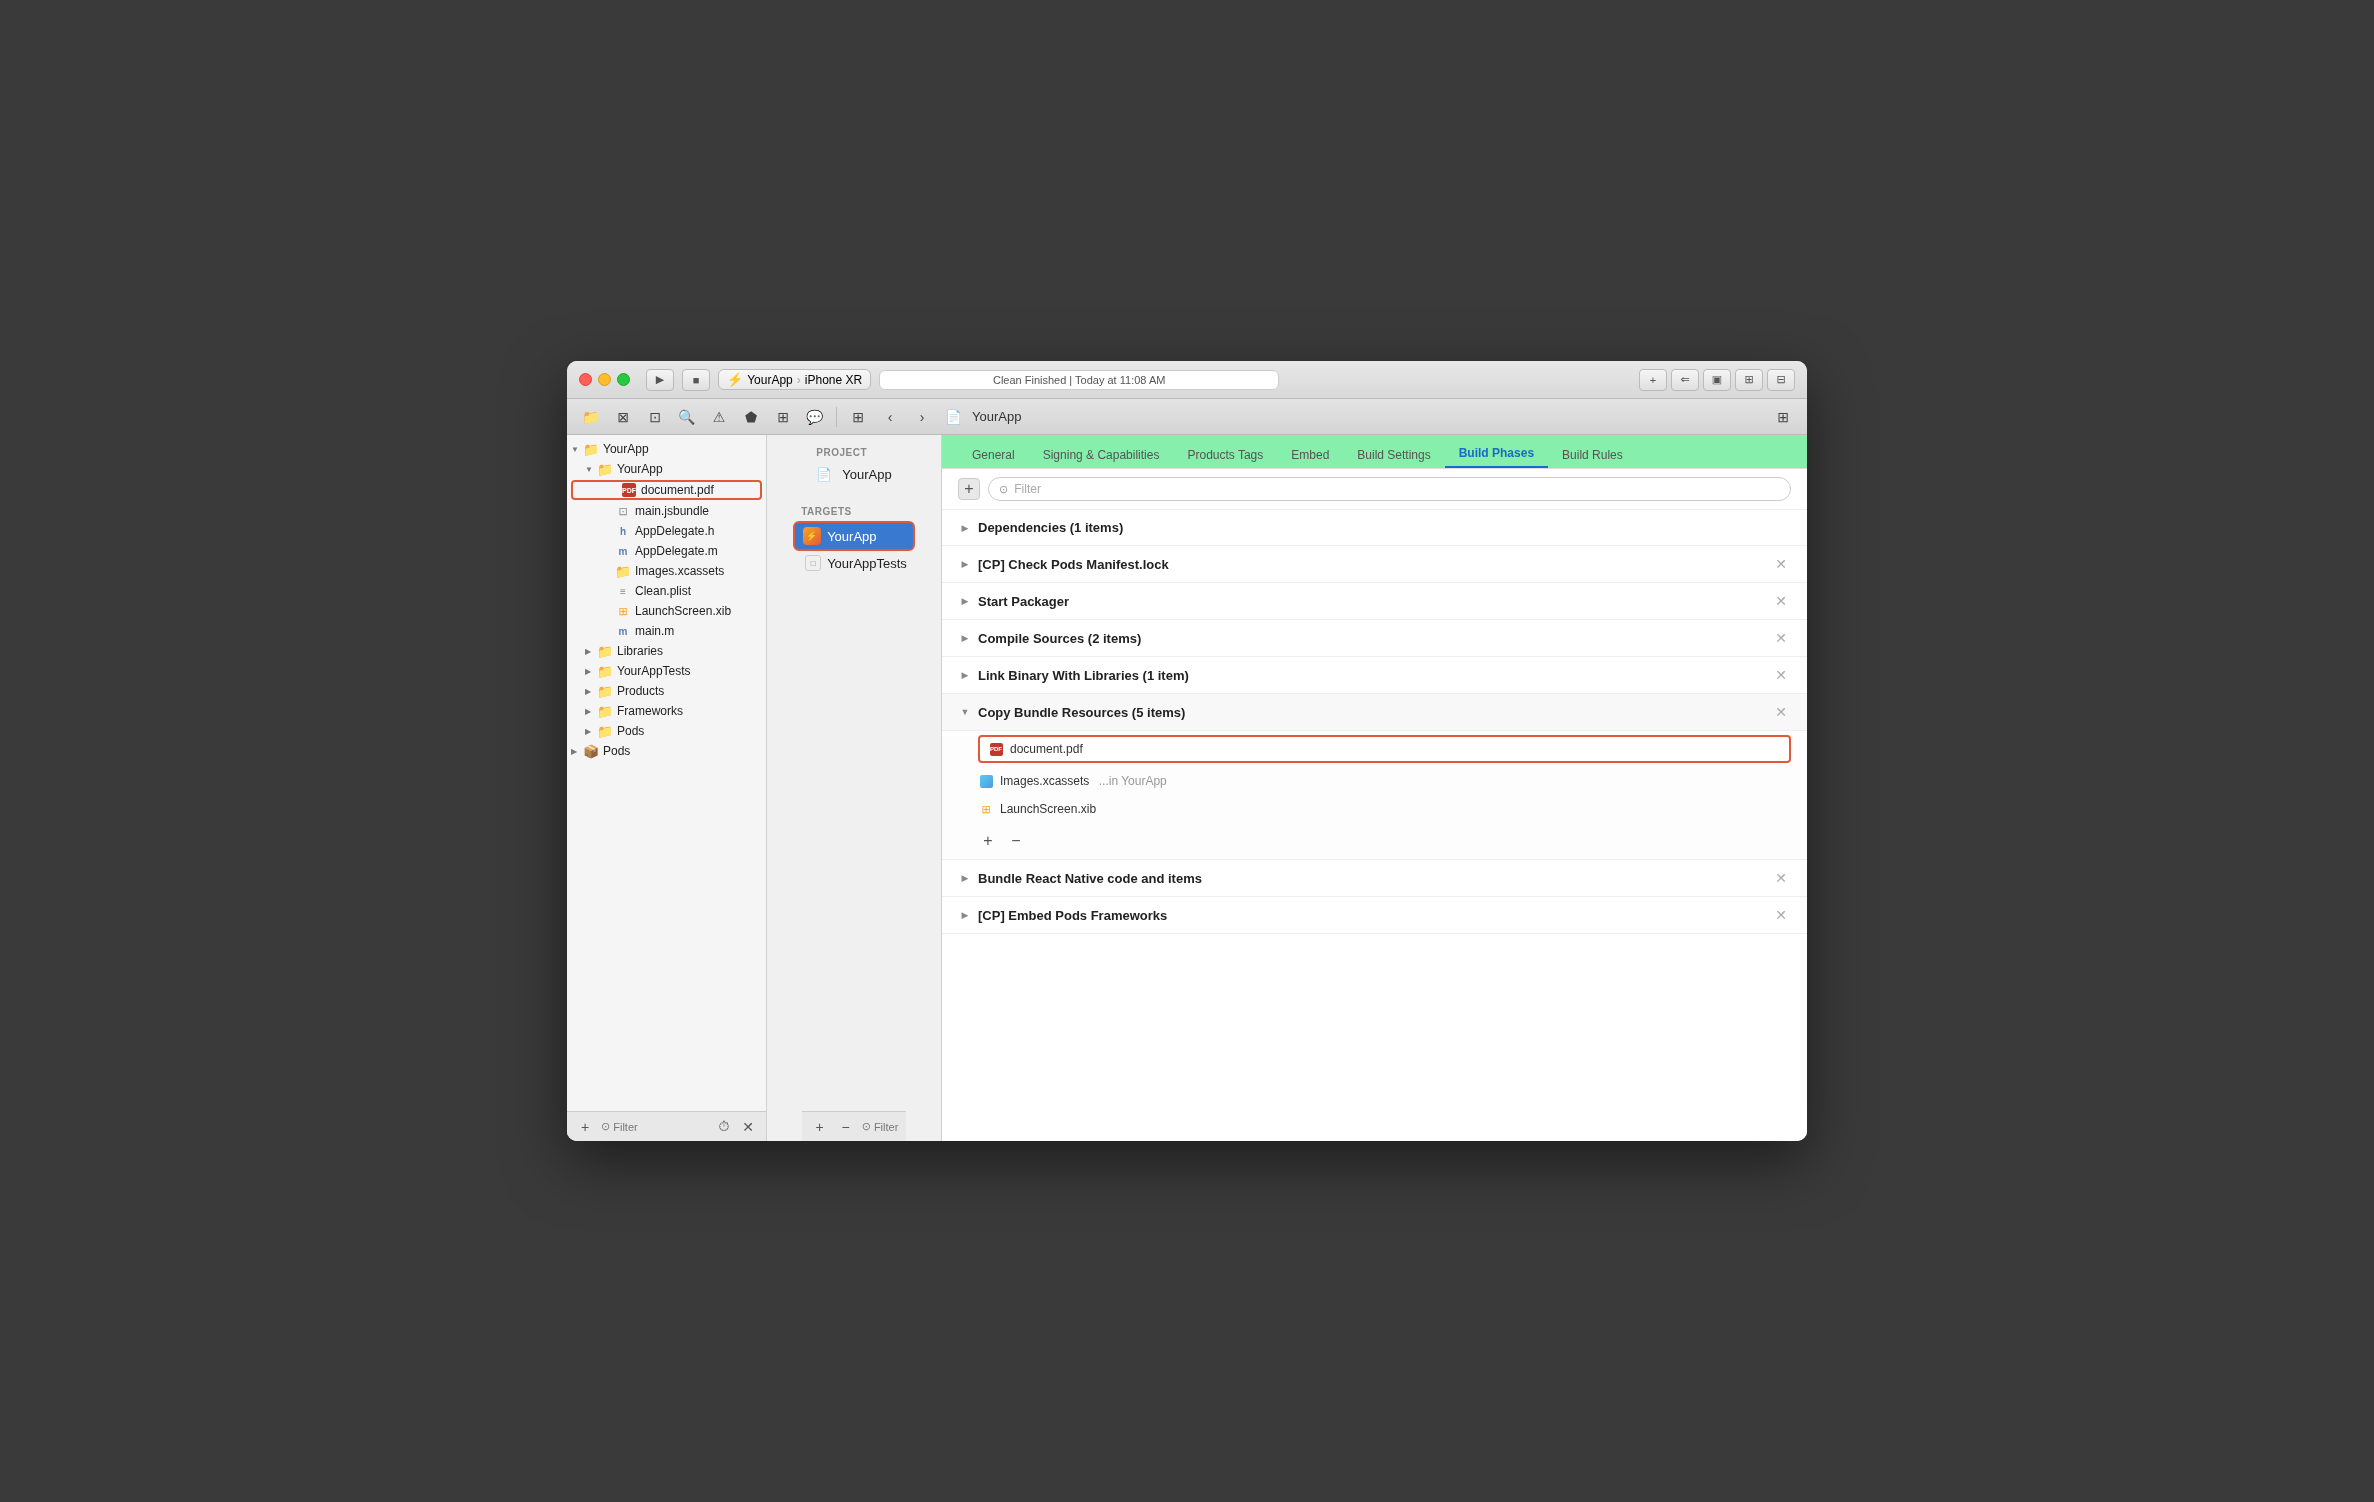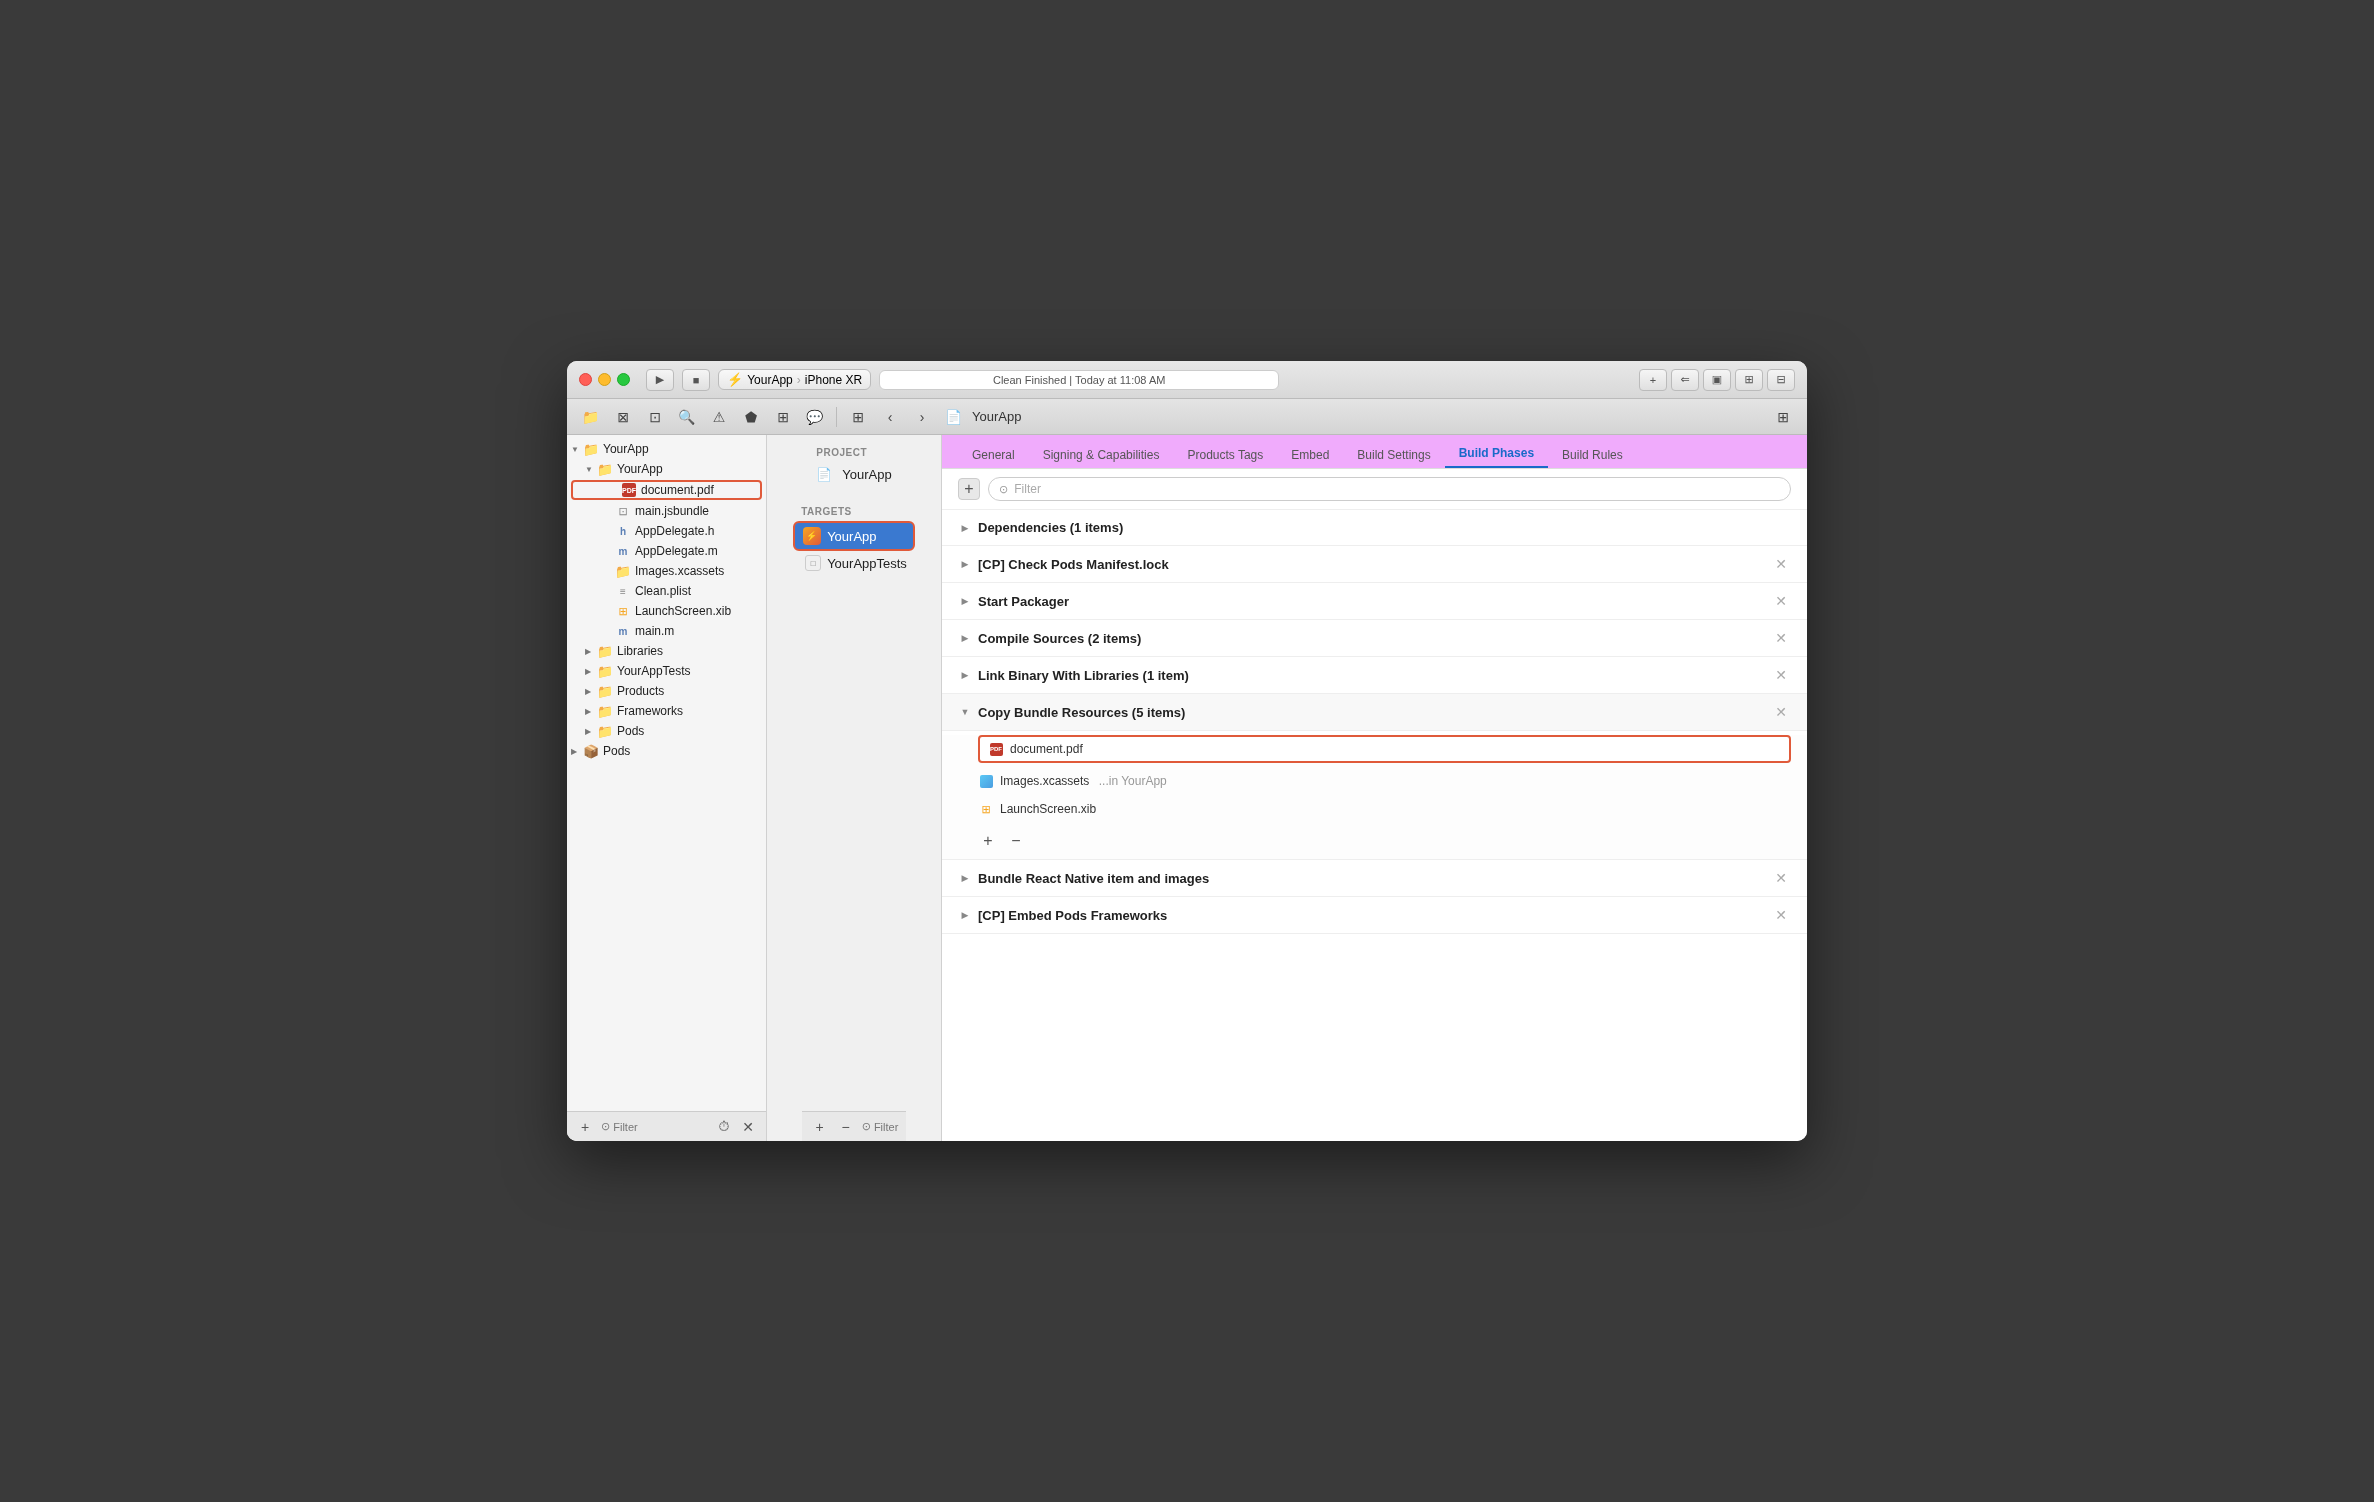--- a/index.html
+++ b/index.html
@@ -297,21 +297,21 @@
     
     .detail-panel {
       flex: 1;
       background: white;
       display: flex;
       flex-direction: column;
       overflow: hidden;
     }
     .tab-bar {
       display: flex;
-      background: #f0abfc;
+      background: #86efac;
       border-bottom: 1px solid #ddd;
       padding: 0 16px;
       height: 34px;
       align-items: flex-end;
       flex-shrink: 0;
     }
     .tab {
       padding: 6px 14px;
       font-size: 12px;
       color: #555;
@@ -766,21 +766,21 @@
           </div>
 
           <div class="phase-buttons">
             <div class="phase-add-remove">+</div>
             <div class="phase-add-remove">−</div>
           </div>
         </div>
 
         <div class="phase-row">
           <div class="phase-expand">▶</div>
-          <div class="phase-title">Bundle React Native item and images</div>
+          <div class="phase-title">Bundle React Native code and items</div>
           <div class="phase-close">✕</div>
         </div>
 
         <div class="phase-row">
           <div class="phase-expand">▶</div>
           <div class="phase-title">[CP] Embed Pods Frameworks</div>
           <div class="phase-close">✕</div>
         </div>
       </div>
     </div>

